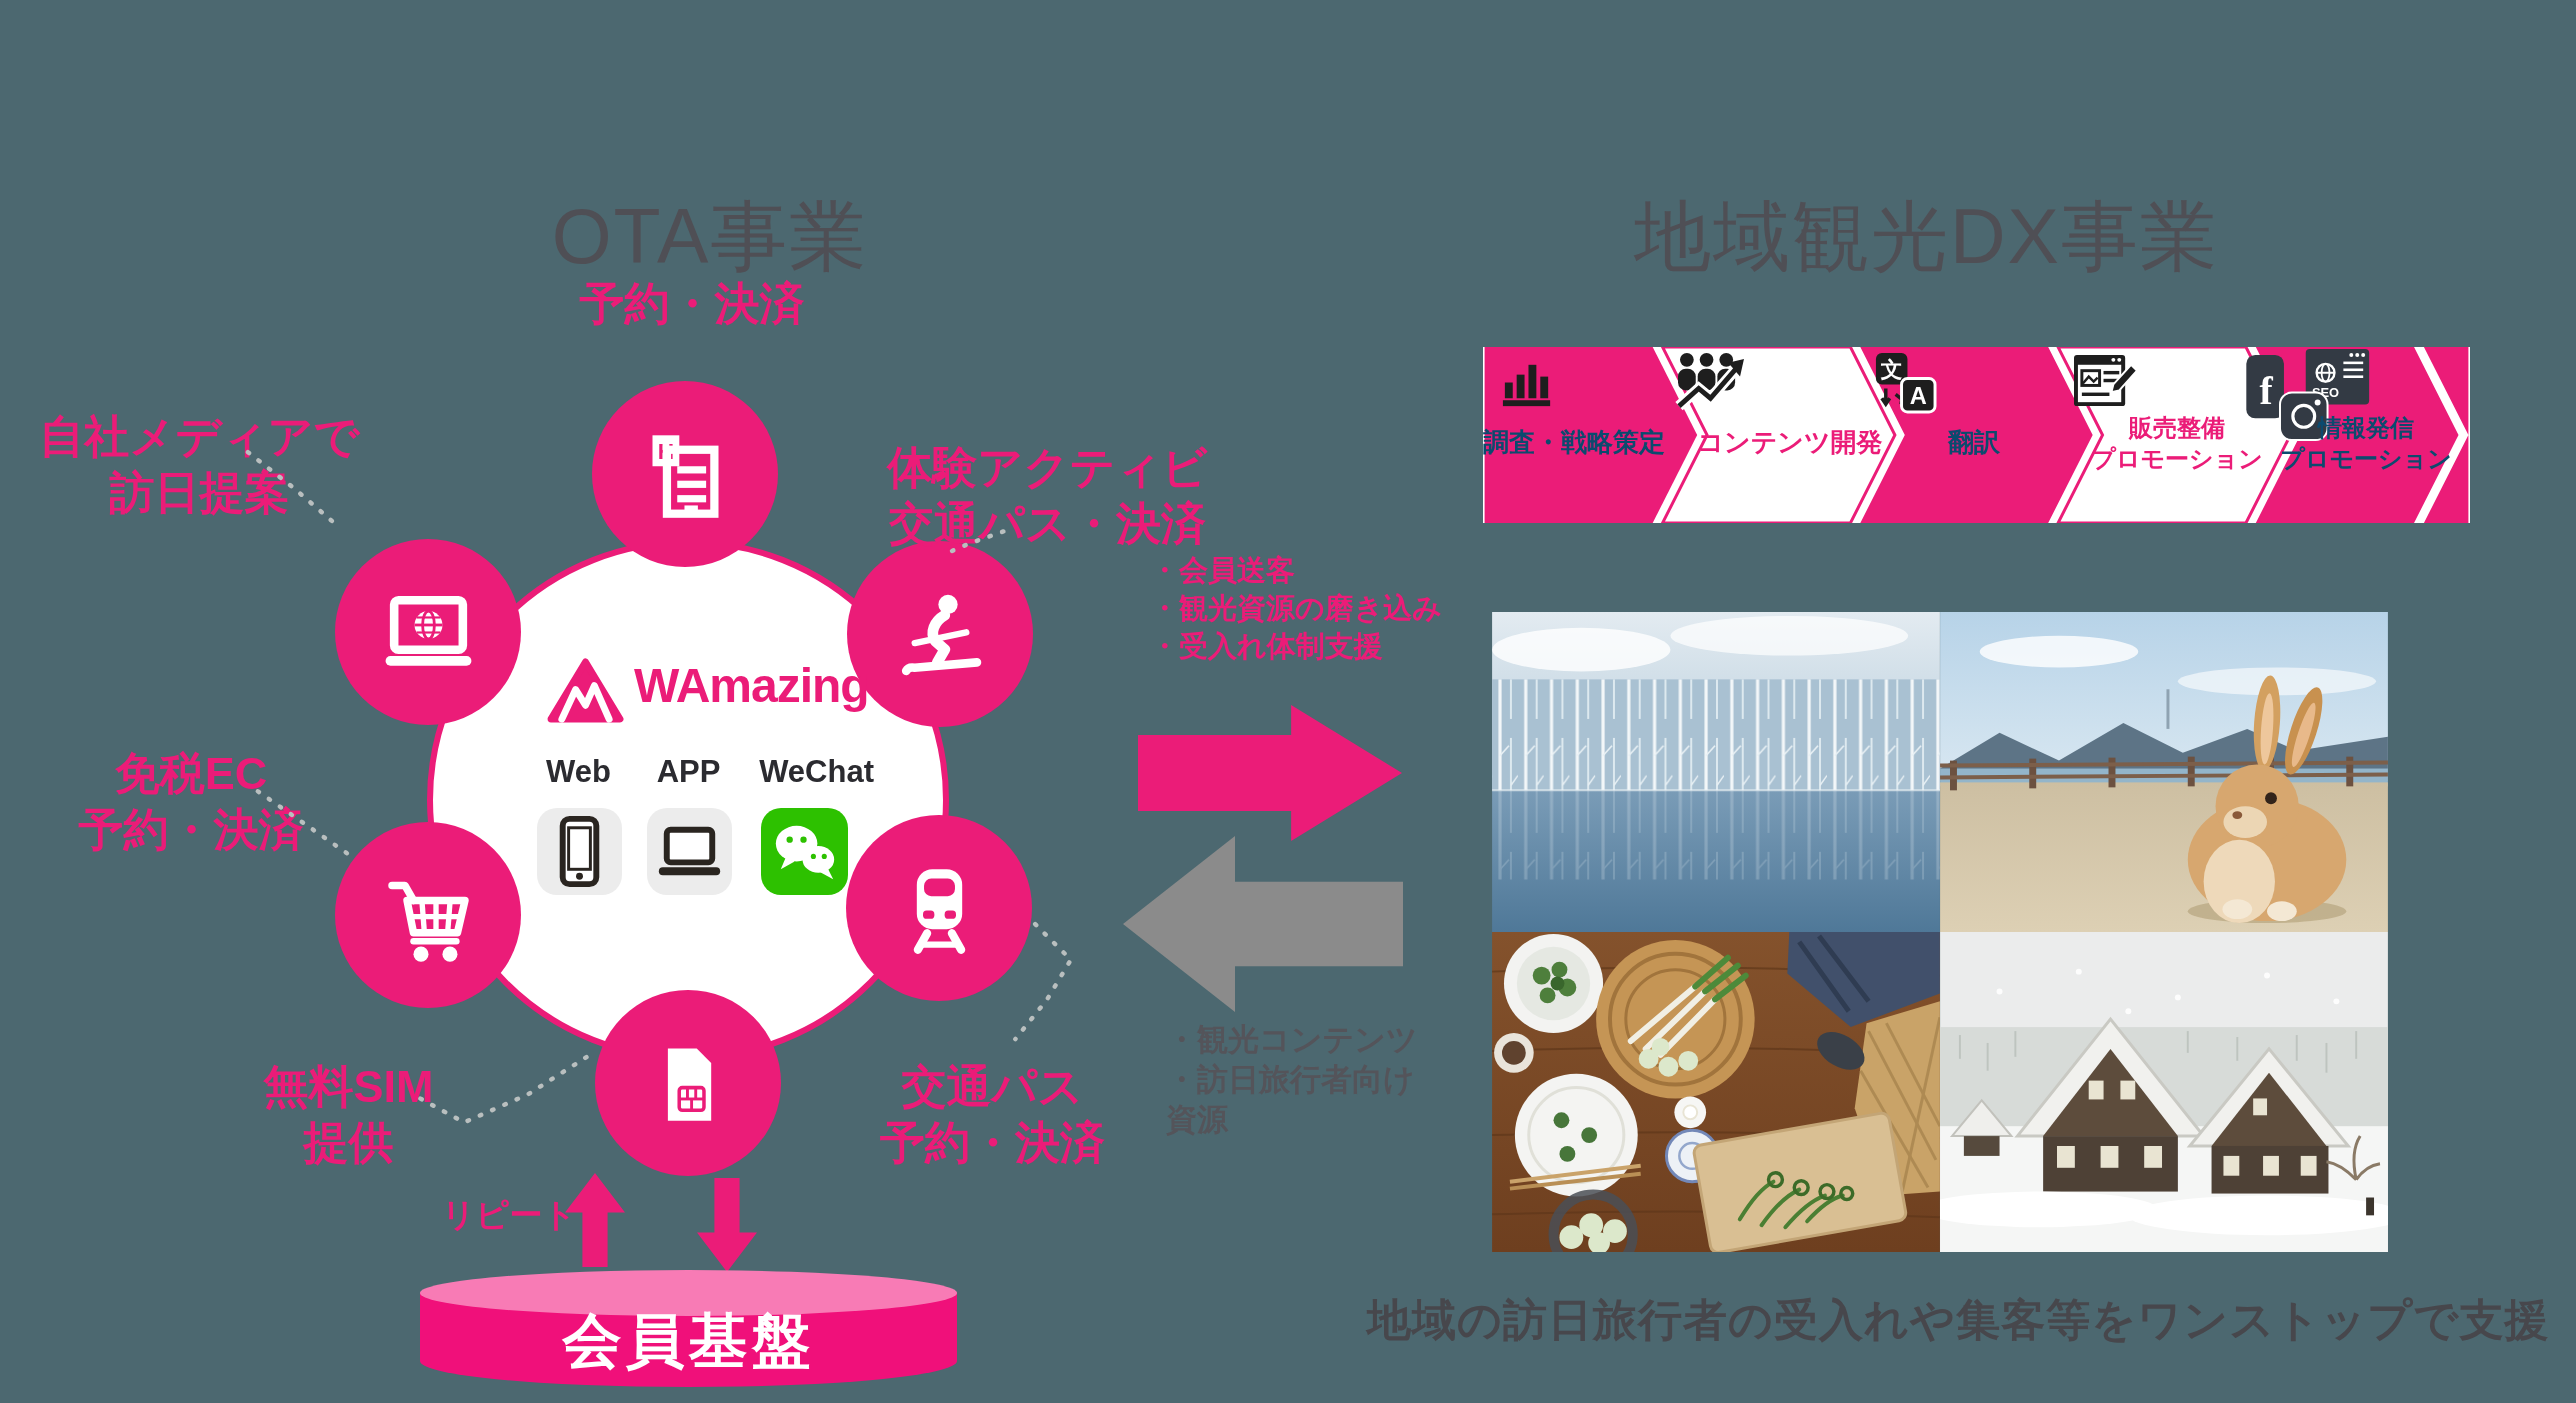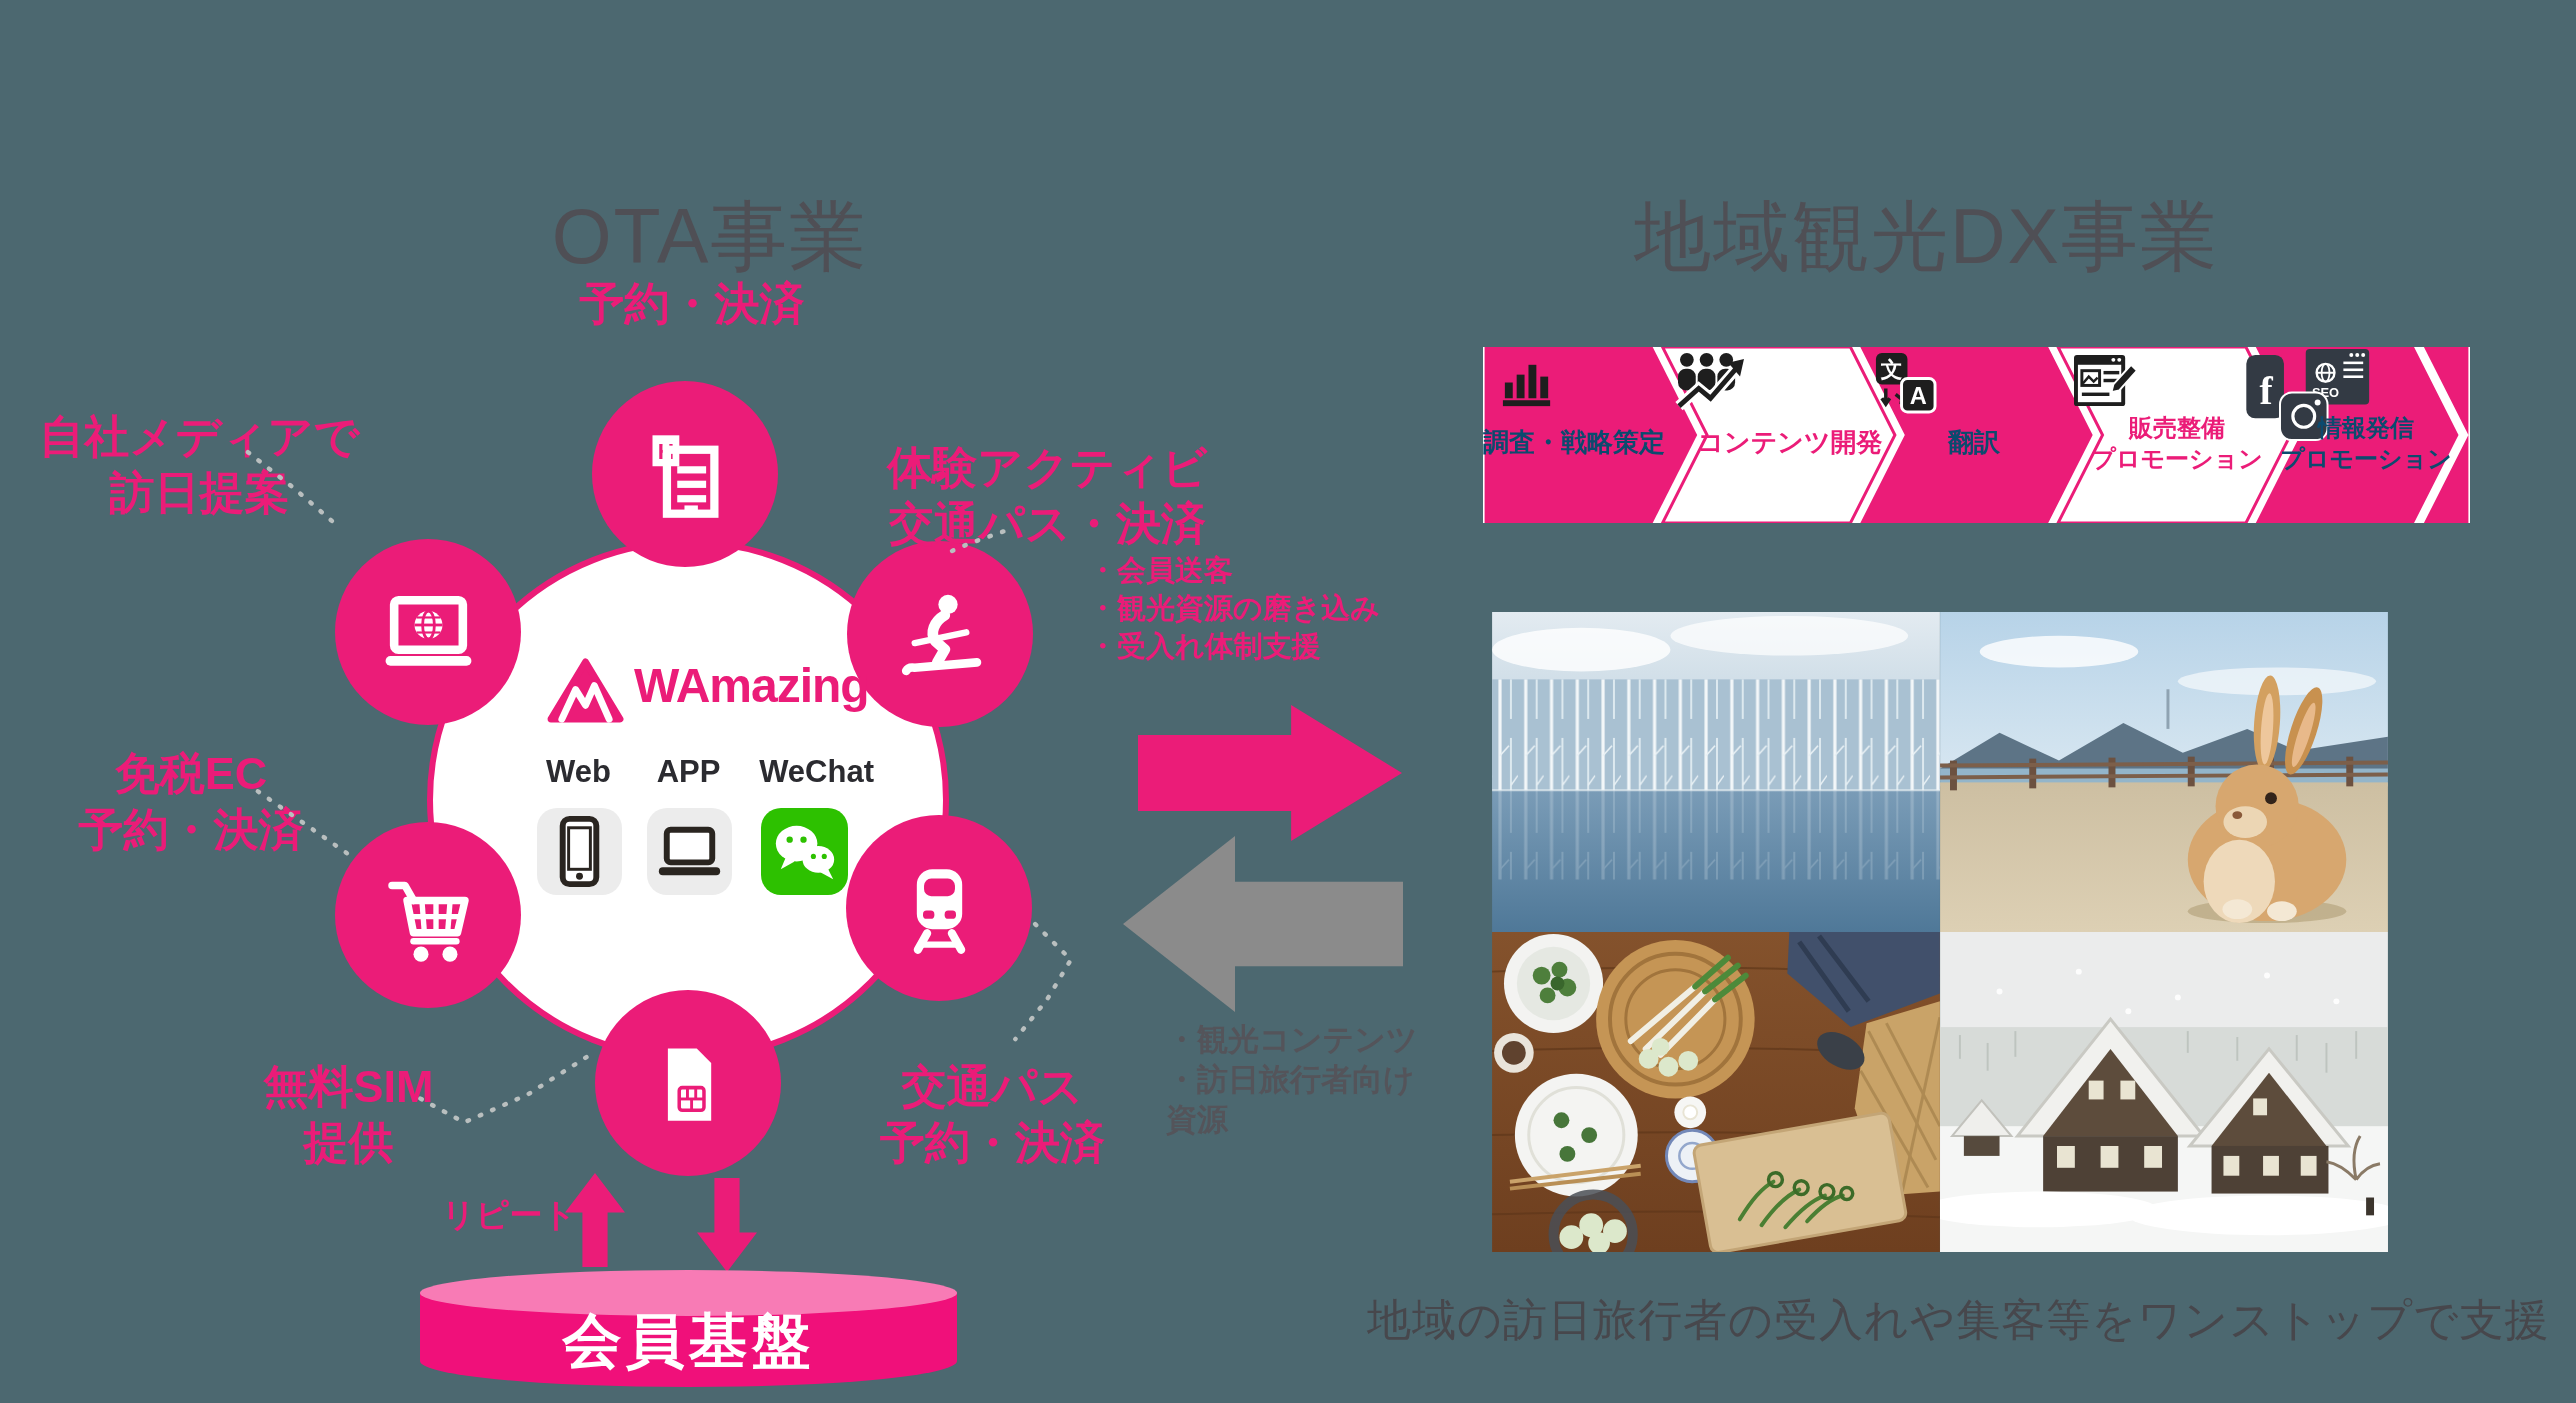--- a/index.html
+++ b/index.html
@@ -27,25 +27,25 @@
             border-radius:0 0 269px 269px / 0 0 26px 26px;}
   .cyl-top{position:absolute;left:0;top:0;width:100%;height:46px;background:#F87BB5;border-radius:50%;}
   .cyl-label{position:absolute;left:0;top:32px;width:100%;text-align:center;color:#ffffff;
              font-size:59px;font-weight:700;letter-spacing:4px;}
   .strip{position:absolute;left:1483px;top:347px;width:987px;height:176px;background:#ffffff;z-index:2;}
   .step-label{position:absolute;font-weight:700;text-align:center;white-space:nowrap;z-index:4;}
   .step-label.one{top:67px;height:56px;line-height:56px;font-size:26px;}
   .step-label.two{top:65px;line-height:31px;font-size:24px;}
   .step-white{color:#0c4a6e;} .step-pink{color:#EB1C78;}
   .step-icon{position:absolute;z-index:4;}
-  .pink-bullets{position:absolute;left:1088px;top:551px;color:#EB1C78;font-size:29px;line-height:38px;
+  .pink-bullets{position:absolute;left:1150px;top:551px;color:#EB1C78;font-size:29px;line-height:38px;
                 font-weight:600;z-index:3;white-space:nowrap;}
   .gray-bullets{position:absolute;left:1166px;top:1020px;color:#54545A;font-size:31px;line-height:40px;
                 font-weight:600;z-index:3;white-space:nowrap;}
-  .caption{position:absolute;left:1367px;top:1291px;color:#47474C;font-size:44px;font-weight:400;
+  .caption{position:absolute;left:1367px;top:1291px;color:#47474C;font-size:44px;font-weight:700;
            letter-spacing:1px;white-space:nowrap;z-index:3;}
   .photo{position:absolute;width:448px;height:320px;overflow:hidden;z-index:2;}
   svg{display:block;}
 </style>
 </head>
 <body>
 
 <div id="stage">
 
   <div class="abs section-title" style="left:462px;top:186px;width:496px;">OTA事業</div>

